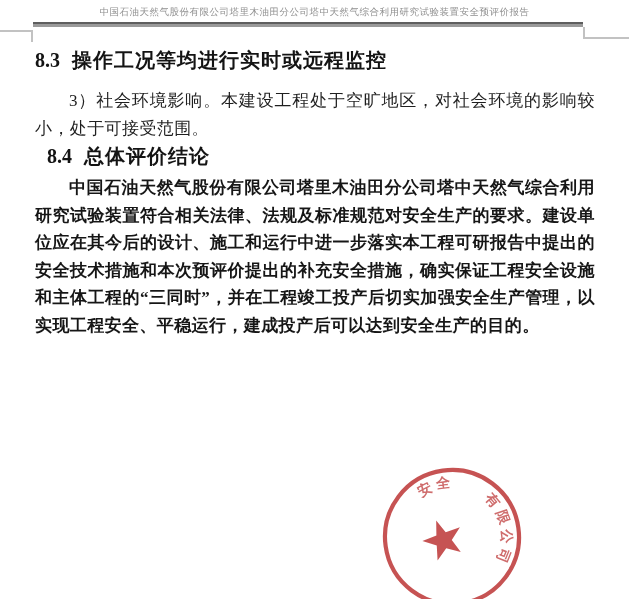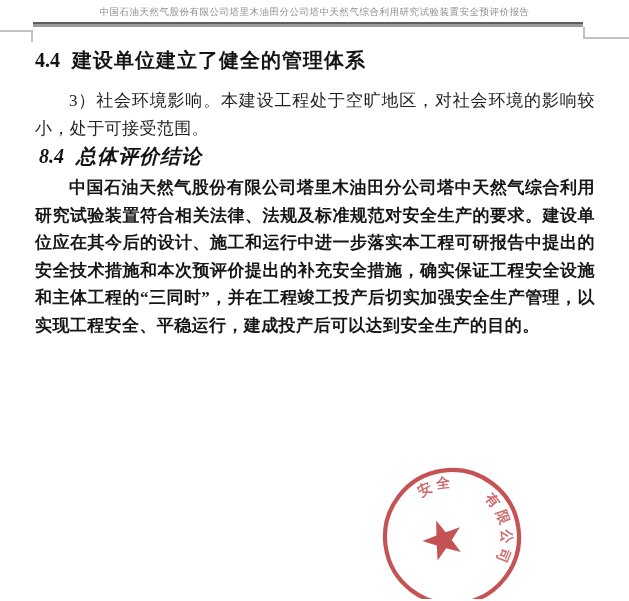--- a/index.html
+++ b/index.html
@@ -21,21 +21,21 @@
   .step-left-v  { position:absolute; left:31px; top:30px; width:2px;  height:12px; background:#c2c2c2; }
   .step-right-v { position:absolute; left:583px;top:27px; width:2px;  height:11px; background:#c2c2c2; }
   .step-right-h { position:absolute; left:583px;top:37px; width:46px; height:2px;  background:#c2c2c2; }
 
   .content { position:absolute; left:35px; top:40px; width:560px; }
   h2.sec {
     font-size:20px; line-height:28px; font-weight:bold; color:#141414;
     margin:6px 0 13px 0; letter-spacing:1px;
   }
   h2.sec .sec-num { letter-spacing:0; margin-right:12px; font-family:"Liberation Serif",serif; }
-  h2.sec84 { margin:0 0 4px 4px;font-style:italic; }
+  h2.sec84 { margin:0 0 4px 12px; }
   .body-p {
     font-size:17px; line-height:27.5px; margin:0; text-indent:2em;
     text-align:justify; letter-spacing:0.4px; word-break:break-all;
   }
   .bold-p { font-weight:bold; color:#161616; }
 
   .stamp {
     position:absolute; left:372px; top:462px;
     mix-blend-mode:multiply; opacity:0.9; filter:blur(0.4px);
   }
@@ -52,21 +52,21 @@
   <div class="running-header">中国石油天然气股份有限公司塔里木油田分公司塔中天然气综合利用研究试验装置安全预评价报告</div>
 
   <div class="rule-bar"></div>
   <div class="step-left-h"></div>
   <div class="step-left-v"></div>
   <div class="step-right-v"></div>
   <div class="step-right-h"></div>
 
   <div class="content">
 
-    <h2 class="sec"><span class="sec-num">4.4</span><span>建设单位建立了健全的管理体系</span></h2>
+    <h2 class="sec"><span class="sec-num">8.3</span><span>操作工况等均进行实时或远程监控</span></h2>
 
     <p class="body-p">3）社会环境影响。本建设工程处于空旷地区，对社会环境的影响较小，处于可接受范围。</p>
 
     <h2 class="sec sec84"><span class="sec-num">8.4</span><span>总体评价结论</span></h2>
 
     <p class="body-p bold-p">中国石油天然气股份有限公司塔里木油田分公司塔中天然气综合利用研究试验装置符合相关法律、法规及标准规范对安全生产的要求。建设单位应在其今后的设计、施工和运行中进一步落实本工程可研报告中提出的安全技术措施和本次预评价提出的补充安全措施，确实保证工程安全设施和主体工程的“三同时”，并在工程竣工投产后切实加强安全生产管理，以实现工程安全、平稳运行，建成投产后可以达到安全生产的目的。</p>
   </div>
 
   <svg class="stamp" width="160" height="150" viewBox="-80 -75 160 150">
     <g transform="rotate(-8)">

